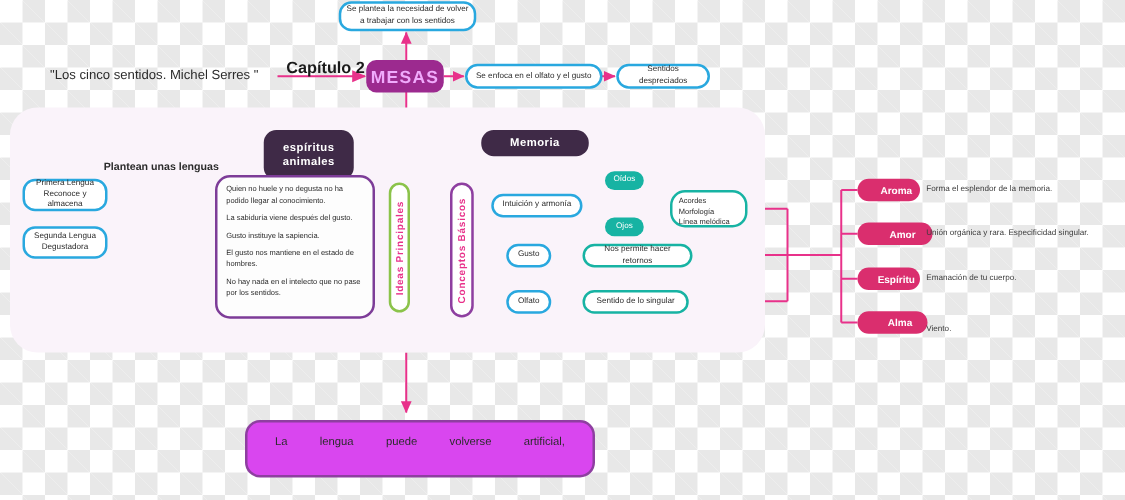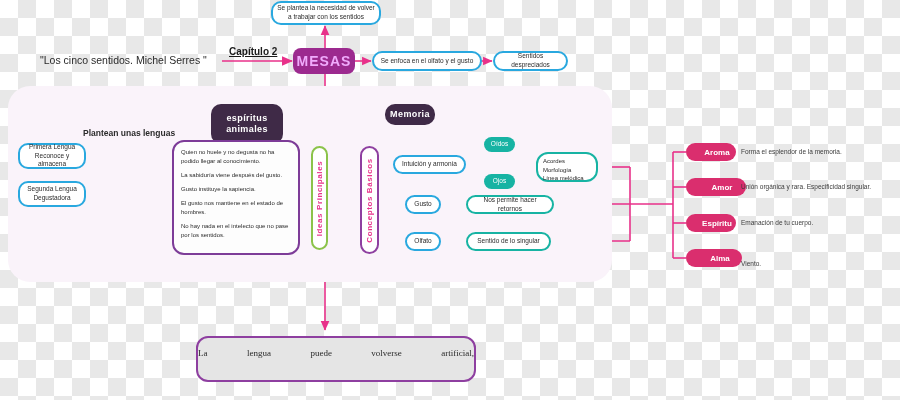--- a/index.html
+++ b/index.html
@@ -143,49 +143,47 @@
     text-align:left;
   }
   .textblock p{margin:0 0 5px 0;}
   .textblock p:last-child{margin-bottom:0;}
 
   .bottombox{
     position:absolute;
     box-sizing:border-box;
     border:2px solid #8e3fa0;
     border-radius:12px;
-    background:#e5e5e5;
+    background:#d946ef;
     color:#2b2b2b;
     font-size:9px;
     line-height:1.7;
-    padding:8px 0;
+    padding:8px 22px;
     text-align:justify;
     text-align-last:justify;
-    font-family:Liberation Serif, serif;
   }
 
   .plain-label{
     position:absolute;
     color:#2b2b2b;
     font-size:8.5px;
     white-space:nowrap;
   }
   .src-label{
     position:absolute;
     color:#2b2b2b;
     font-size:10.5px;
     white-space:nowrap;
   }
   .edge-label{
     position:absolute;
     color:#1b1b1b;
-    font-size:10px;
+    font-size:13px;
     font-weight:bold;
     white-space:nowrap;
-    text-decoration:underline;
   }
 </style>
 </head>
 <body>
 
 <div id="checker"></div>
 
 <svg id="edges" viewBox="0 0 900 400">
   <defs>
     <marker id="ah-pink" markerWidth="7" markerHeight="7" refX="5.6" refY="3" orient="auto">
@@ -268,21 +266,21 @@
   <div class="node chip-blue" style="left:493px;top:51px;width:75px;height:20px;">
     <span>Sentidos despreciados</span>
   </div>
 
   <div class="panel" style="left:8px;top:86px;width:604px;height:196px;"></div>
 
   <div class="node pill-purple" style="left:211px;top:104px;width:72px;height:40px;flex-direction:column;">
     <span>espíritus animales</span>
   </div>
 
-  <div class="node pill-purple" style="left:385px;top:104px;width:50px;height:21px;">
+  <div class="node pill-purple" style="left:385px;top:104px;width:86px;height:21px;">
     <span>Memoria</span>
   </div>
 
   <div class="plain-label" style="left:83px;top:128px;font-weight:bold;">Plantean unas lenguas</div>
 
   <div class="node chip-blue" style="left:18px;top:143px;width:68px;height:26px;flex-direction:column;">
     <span>Primera Lengua</span>
     <span>Reconoce y almacena</span>
   </div>
 

